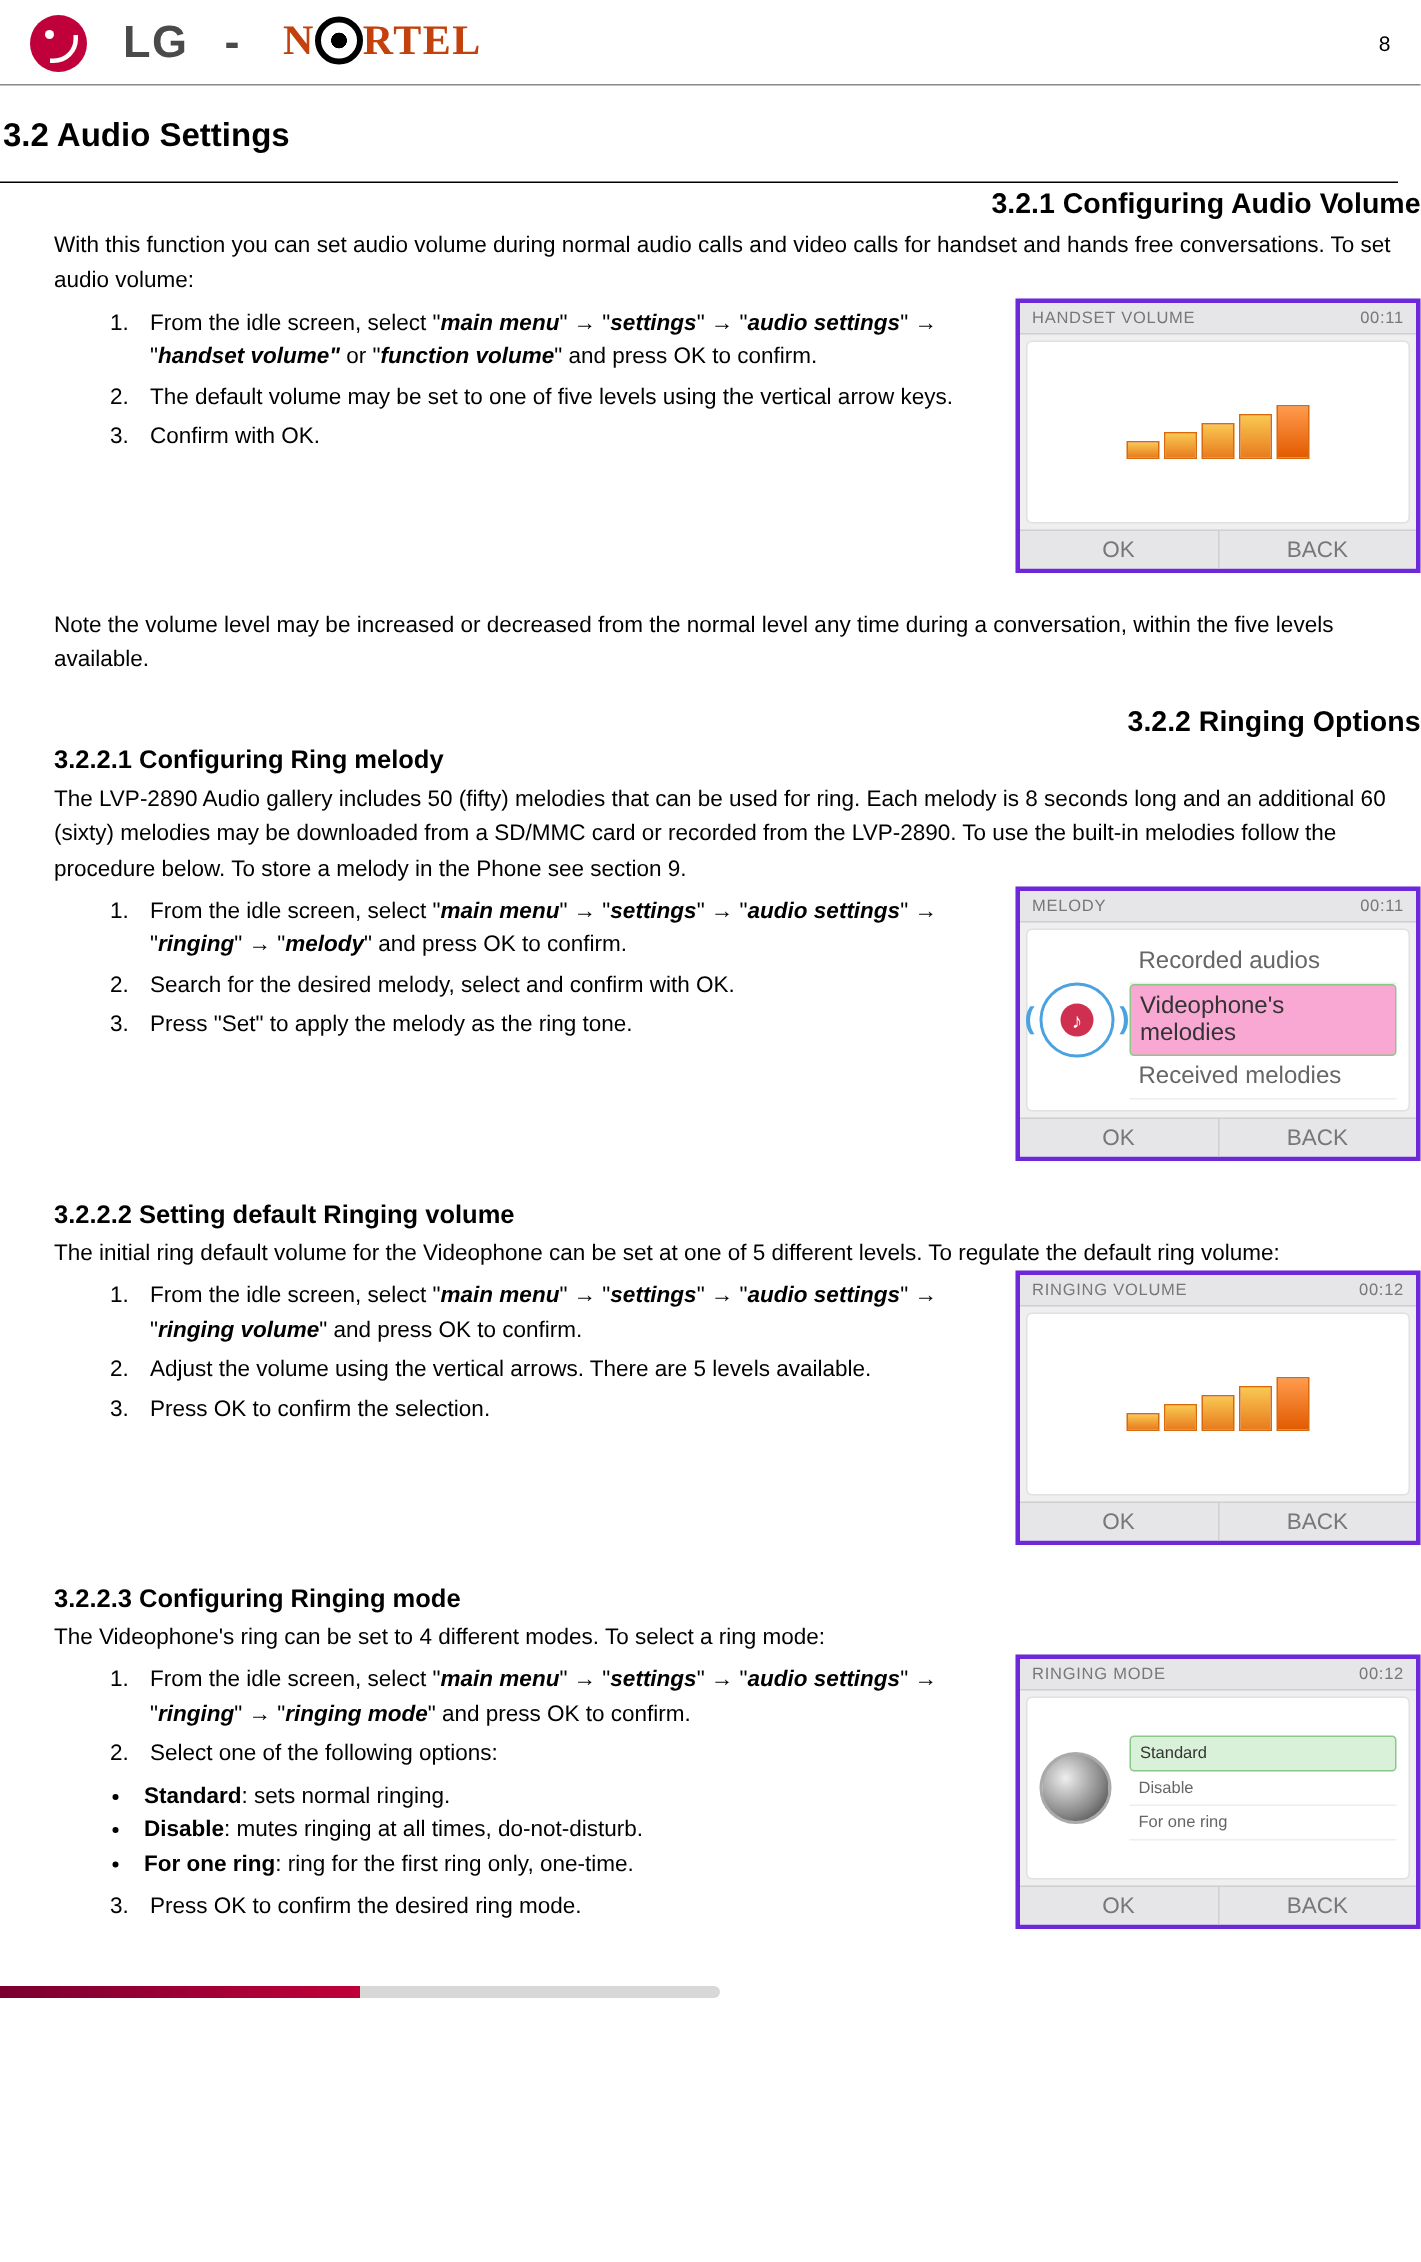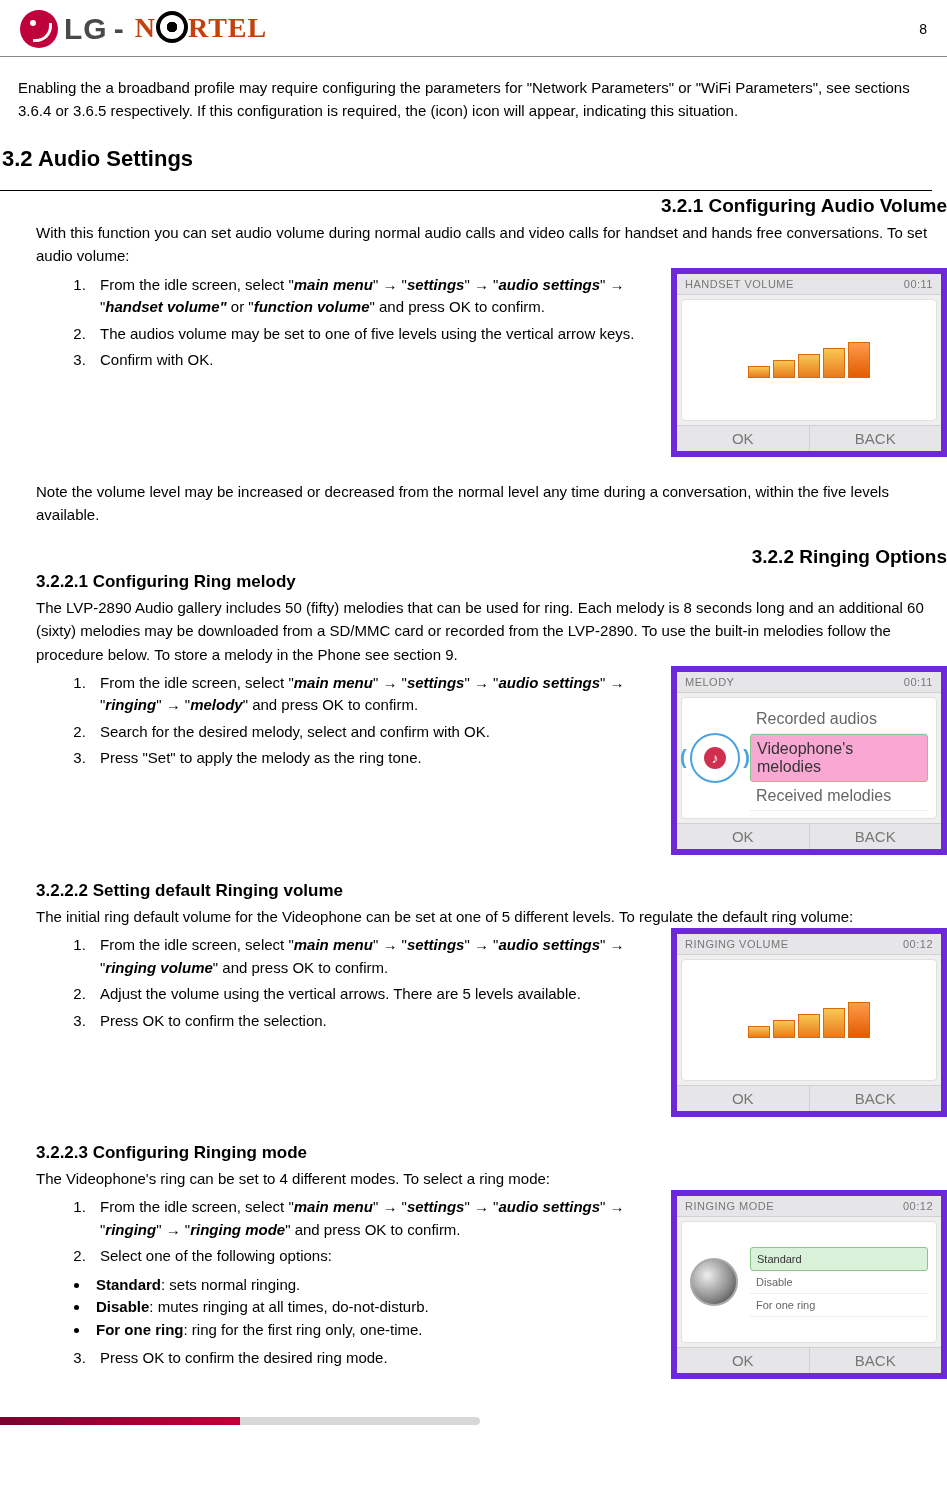--- a/index.html
+++ b/index.html
@@ -16,21 +16,21 @@
     position: relative;
   }
   .header {
     display: flex;
     align-items: center;
     padding: 0 20px 8px 20px;
   }
   .logo-lg {
     display: flex;
     align-items: center;
-    gap: 6px;
+    gap: 24px;
   }
   .lg-circle {
     width: 38px;
     height: 38px;
     border-radius: 50%;
     background: #c0003a;
     position: relative;
   }
   .lg-circle::before {
     content: "";
@@ -140,21 +140,21 @@
     padding-left: 6px;
   }
   .bi { font-weight: bold; font-style: italic; }
   .b { font-weight: bold; }
   .float-img {
     float: right;
     margin: 0 0 8px 12px;
   }
   .screenshot {
     width: 264px;
-    border: 6px solid #6d28d9;
+    border: 3px solid #6d28d9;
     background: #efeff0;
     font-family: Arial, sans-serif;
     font-size: 11px;
     color: #888;
   }
   .ss-title {
     display: flex;
     justify-content: space-between;
     padding: 4px 8px;
     background: #e6e6e8;
@@ -312,21 +312,20 @@
       <span class="lg-text">LG</span>
       <span class="lg-text">-</span>
       <span class="nortel-text"><span>N</span><span class="o"></span><span>RTEL</span></span>
     </div>
     <div class="page-num">8</div>
   </div>
   <hr class="hr-top">
 
   <div class="content">
 
-    <p class="para">Enabling the a broadband profile may require configuring the parameters for "Network Parameters" or "WiFi Parameters", see sections 3.6.4 or 3.6.5 respectively.  If this configuration is required, the (icon) icon will appear, indicating this situation.</p>
 
     <h2 class="sec">3.2    Audio Settings</h2>
 
     <h3 class="subsec">3.2.1    Configuring Audio Volume</h3>
 
     <div class="body-indent">
       <span>With this function you can set audio volume during normal audio calls and video calls for handset and hands free conversations. To set audio volume:</span>
     </div>
 
     <div class="float-img">
@@ -347,21 +346,21 @@
         <div class="ss-foot">
           <div>OK</div>
           <div>BACK</div>
         </div>
       </div>
     </div>
 
     <div class="wrap-text">
       <ol class="steps">
         <li><span>From the idle screen, select "</span><span class="bi">main menu</span><span>" → "</span><span class="bi">settings</span><span>" → "</span><span class="bi">audio settings</span><span>" → "</span><span class="bi">handset volume"</span><span> or "</span><span class="bi">function volume</span><span>" and press OK to confirm.</span></li>
-        <li>The audios volume may be set to one of five levels using the vertical arrow keys.</li>
+        <li>The default volume may be set to one of five levels using the vertical arrow keys.</li>
         <li>Confirm with OK.</li>
       </ol>
     </div>
     <div class="clear"></div>
 
     <p class="body-indent" style="margin-bottom:20px">Note the volume level may be increased or decreased from the normal level any time during a conversation, within the five levels available.</p>
 
     <h3 class="subsec">3.2.2    Ringing Options</h3>
 
     <h4 class="subsub" style="margin-top:4px">3.2.2.1    Configuring Ring melody</h4>

